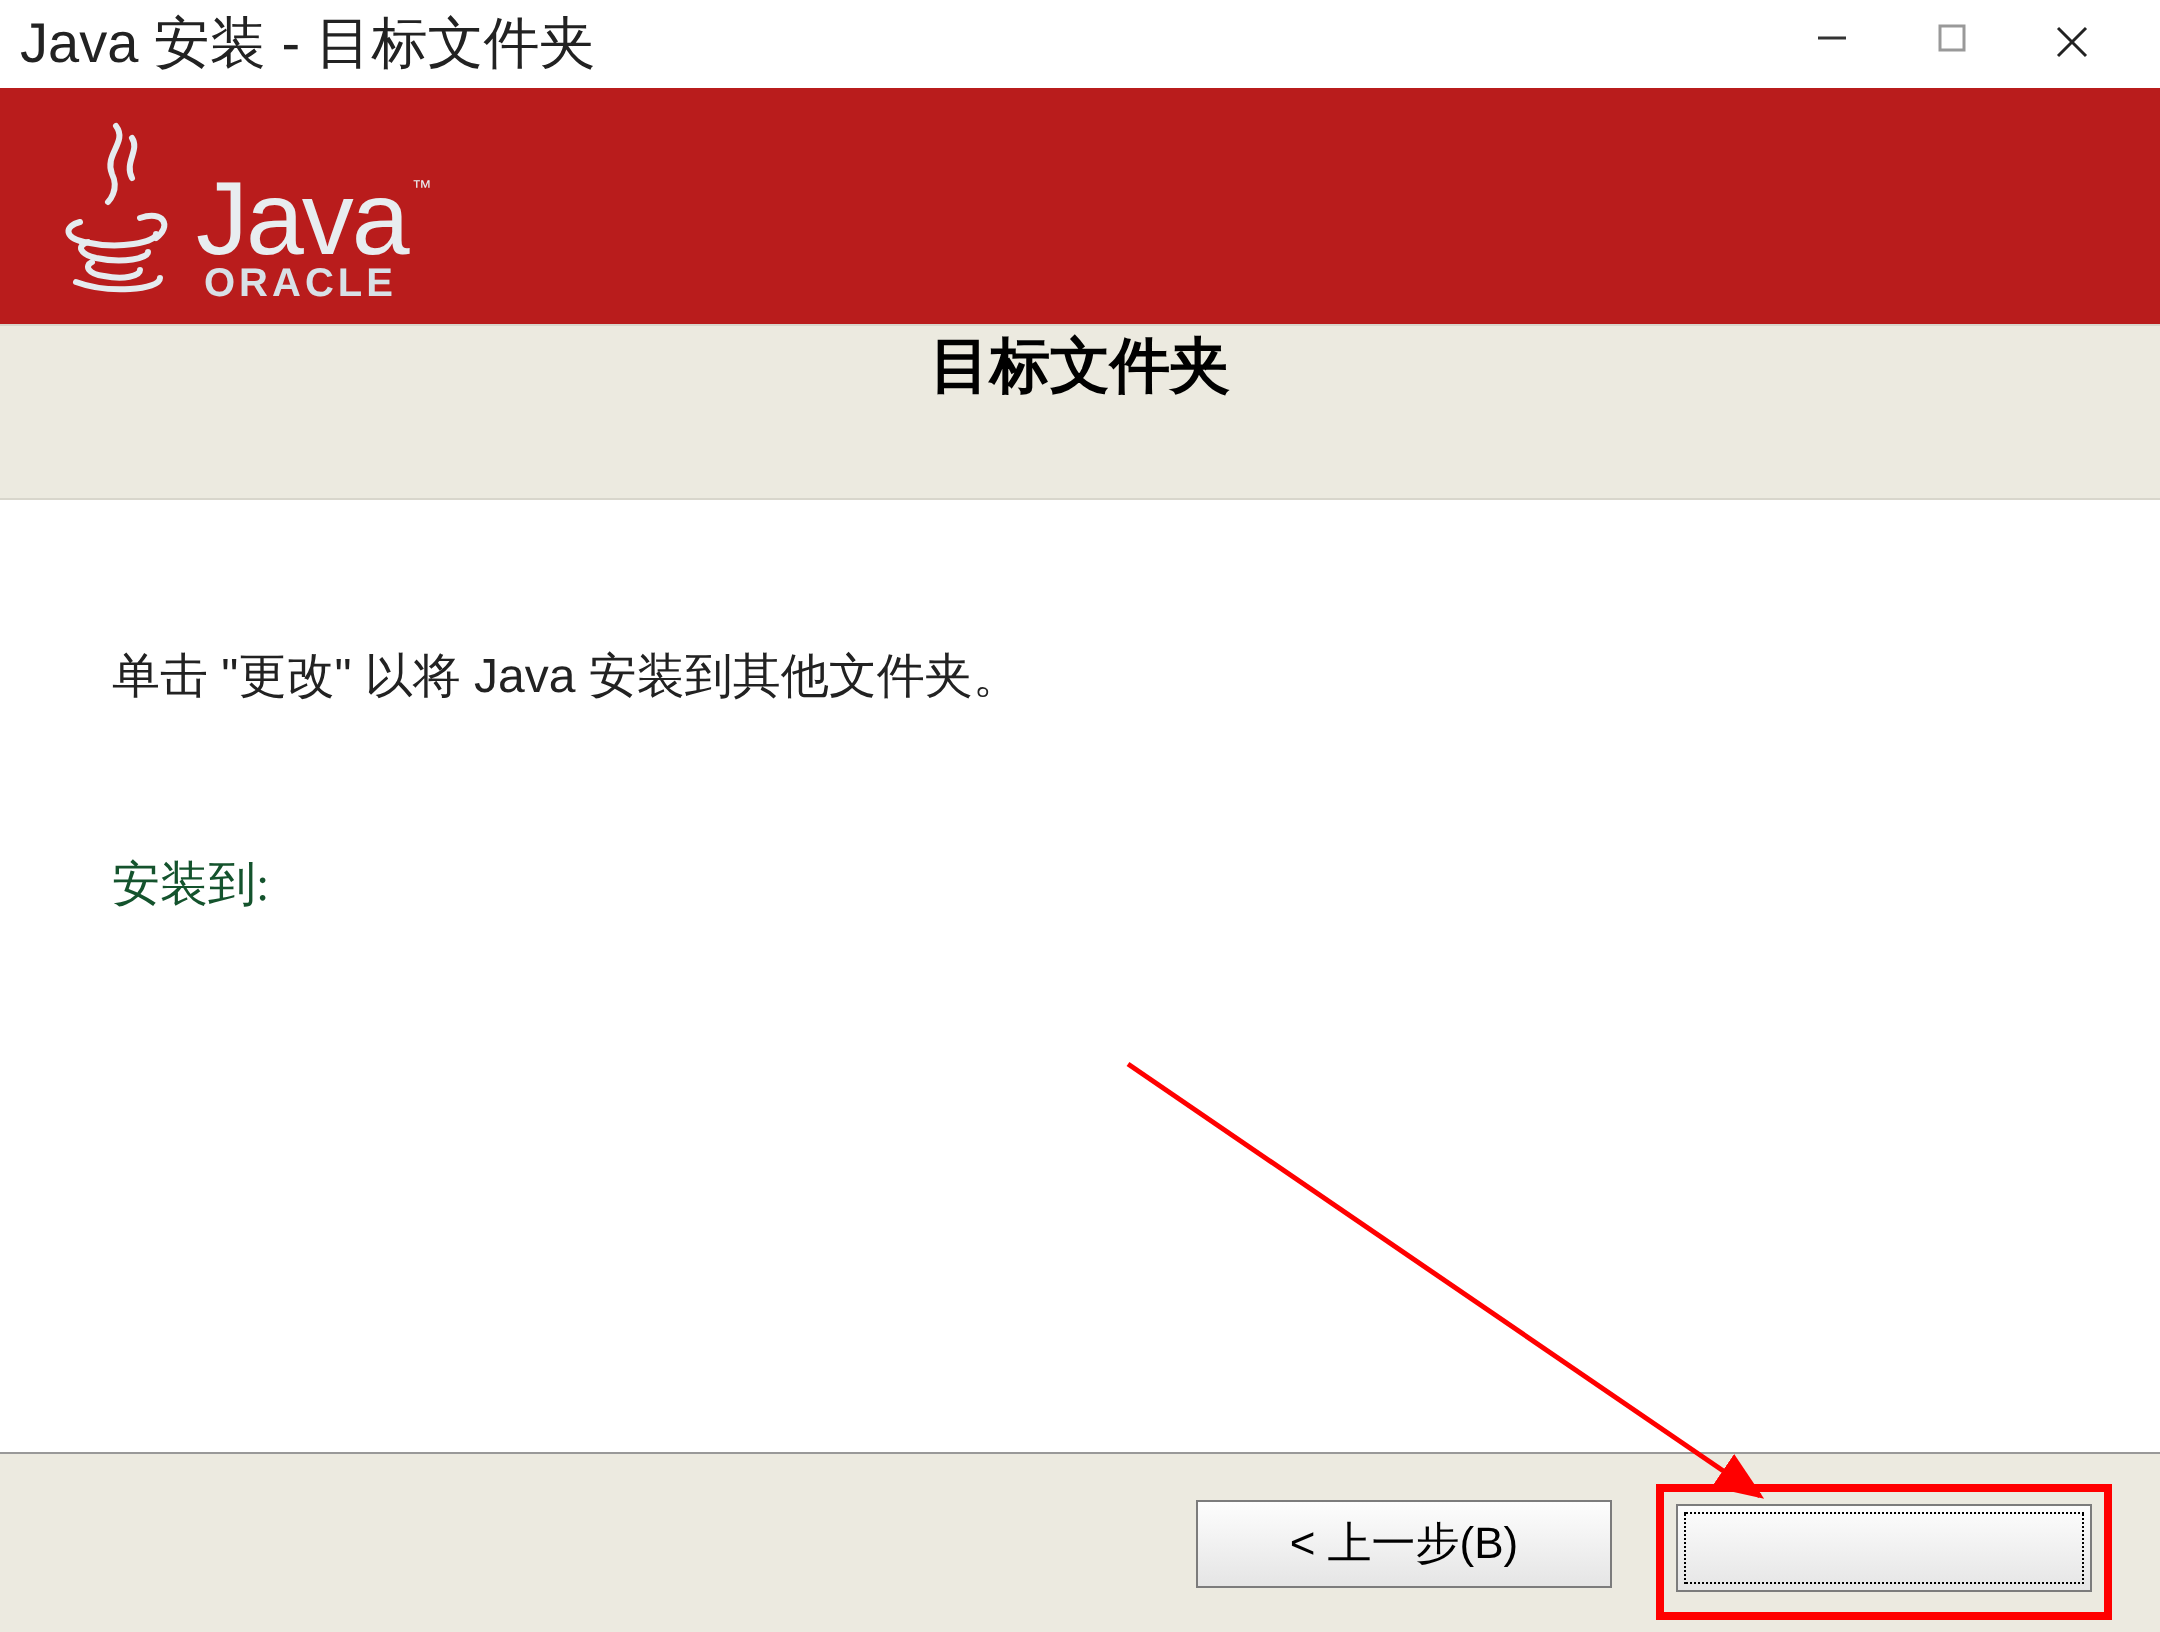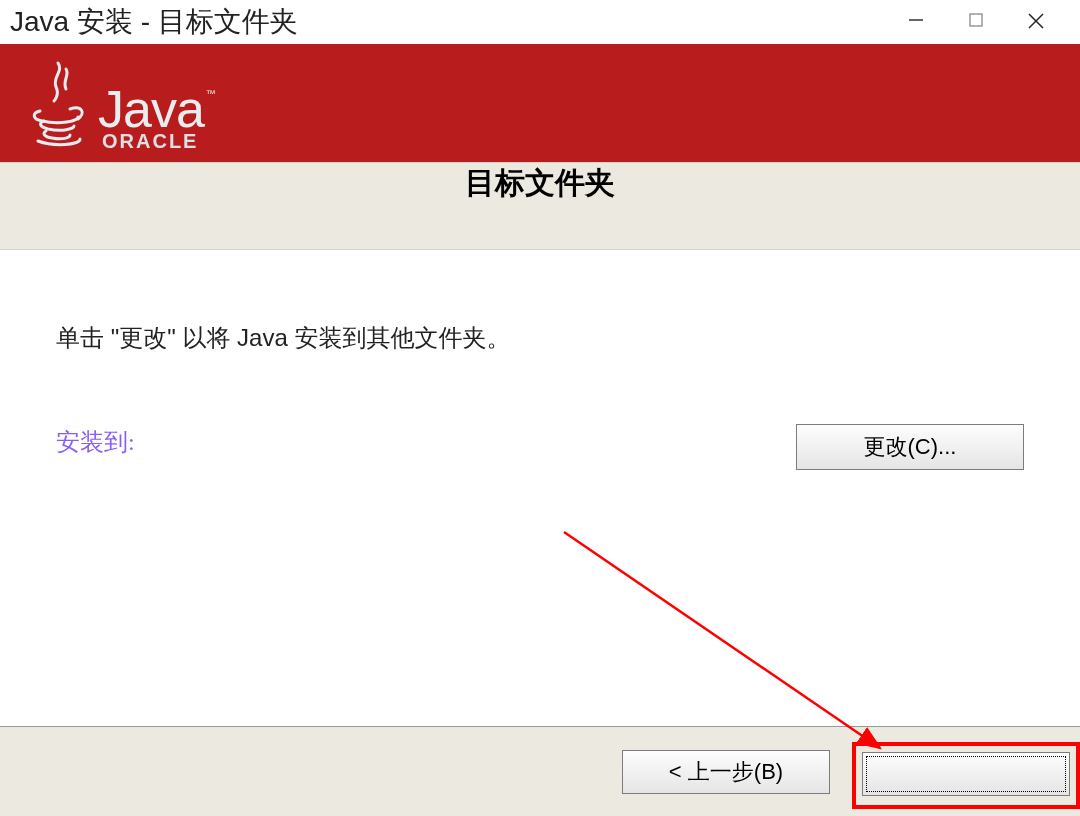--- a/index.html
+++ b/index.html
@@ -115,21 +115,21 @@
       align-items: flex-start;
       justify-content: space-between;
     }
     .install-left {
       display: flex;
       flex-direction: column;
       gap: 6px;
     }
     .install-label {
       font-size: 24px;
-      color: #8b5cf6;
+      color: #14532d;
       font-family: Liberation Serif, serif;
     }
     .install-path {
       font-size: 24px;
       color: #222;
       font-family: "Segoe UI", sans-serif;
     }
     .change-btn {
       margin-top: -2px;
       width: 228px;
@@ -142,20 +142,21 @@
     }
     
     .footer {
       position: absolute;
       left: 0;
       right: 0;
       top: 726px;
       height: 90px;
       border-top: 1px solid #999;
       background: #eceae0;
+      padding-right: 24px;
       display: flex;
       justify-content: flex-end;
       align-items: center;
       gap: 22px;
     }
     .back-btn {
       width: 208px;
       height: 44px;
       border: 1px solid #7c7c7c;
       background: linear-gradient(#fdfdfd, #e5e5e5);
@@ -237,21 +238,20 @@
 <div class="subheader">
   <h2>目标文件夹</h2>
 </div>
 
 <div class="main">
   <p class="instruction">单击 "更改" 以将 Java 安装到其他文件夹。</p>
   <div class="install-row">
     <div class="install-left">
       <div class="install-label">安装到:</div>
     </div>
-    <button class="change-btn">更改(C)...</button>
   </div>
 </div>
 
 <div class="footer">
   <button class="back-btn">&lt; 上一步(B)</button>
   <div class="next-btn-wrap">
     <button class="next-btn"></button>
   </div>
 </div>
 

